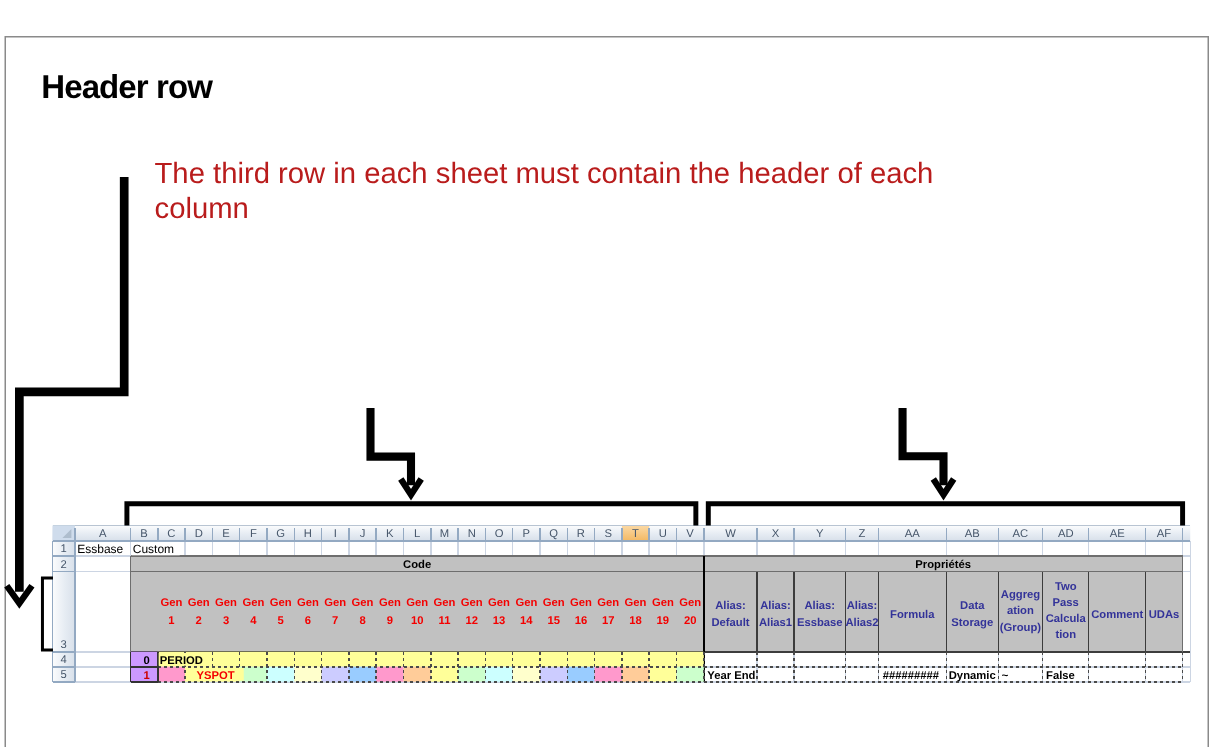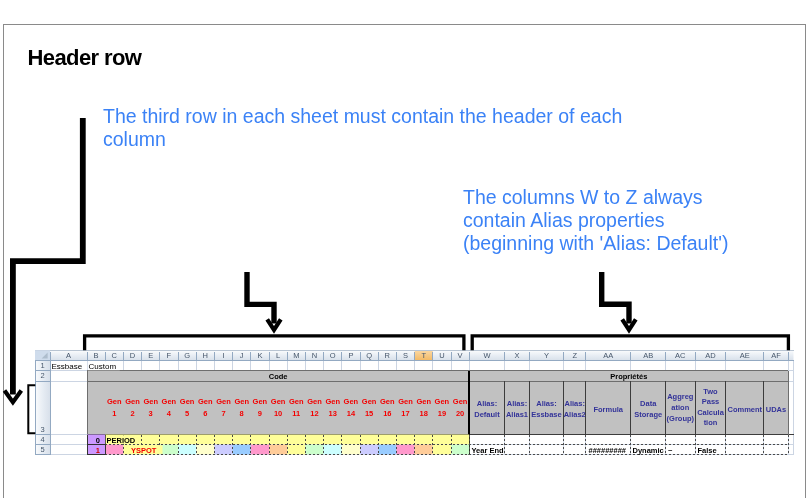--- a/index.html
+++ b/index.html
@@ -1,28 +1,27 @@
 <!DOCTYPE html>
 <html><head>
 <meta charset="utf-8">
 <style>
 html,body{margin:0;padding:0;background:#fff;}
 #page{position:relative;width:809px;height:498px;overflow:hidden;background:#fff;font-family:"Liberation Sans",sans-serif;margin-top:21px;}
 .frame{position:absolute;left:3px;top:3px;width:801px;height:489px;border:1px solid #8a8a8a;}
 .title{position:absolute;left:27.5px;top:24px;font-weight:bold;font-size:22px;letter-spacing:-0.6px;color:#000;}
-.para{position:absolute;font-size:19.5px;line-height:23.3px;color:#3b82f6;white-space:nowrap;}
+.para{position:absolute;font-size:19.5px;line-height:23.3px;color:#b91c1c;white-space:nowrap;}
 svg text{font-family:"Liberation Sans",sans-serif;}
 </style>
 </head>
 <body>
 <div id="page">
 <div class="frame"></div>
 <div class="title">Header row</div>
 <div class="para" style="left:103px;top:84px;">The third row in each sheet must contain the header of each<br>column</div>
-<div class="para" style="left:463px;top:164.8px;">The columns W to Z always<br>contain Alias properties<br>(beginning with 'Alias: Default')</div>
 <svg width="809" height="498" viewBox="0 0 809 498" style="position:absolute;left:0;top:0;">
 <defs>
 <linearGradient id="hdr" x1="0" y1="0" x2="0" y2="1">
 <stop offset="0" stop-color="#fbfcfd"></stop>
           <stop offset="0.55" stop-color="#e6ecf3"></stop>
           <stop offset="1" stop-color="#d8e0ea"></stop>
 </linearGradient>
 <linearGradient id="hdrsel" x1="0" y1="0" x2="0" y2="1">
 <stop offset="0" stop-color="#fbd9a5"></stop>
           <stop offset="1" stop-color="#f3b964"></stop>

